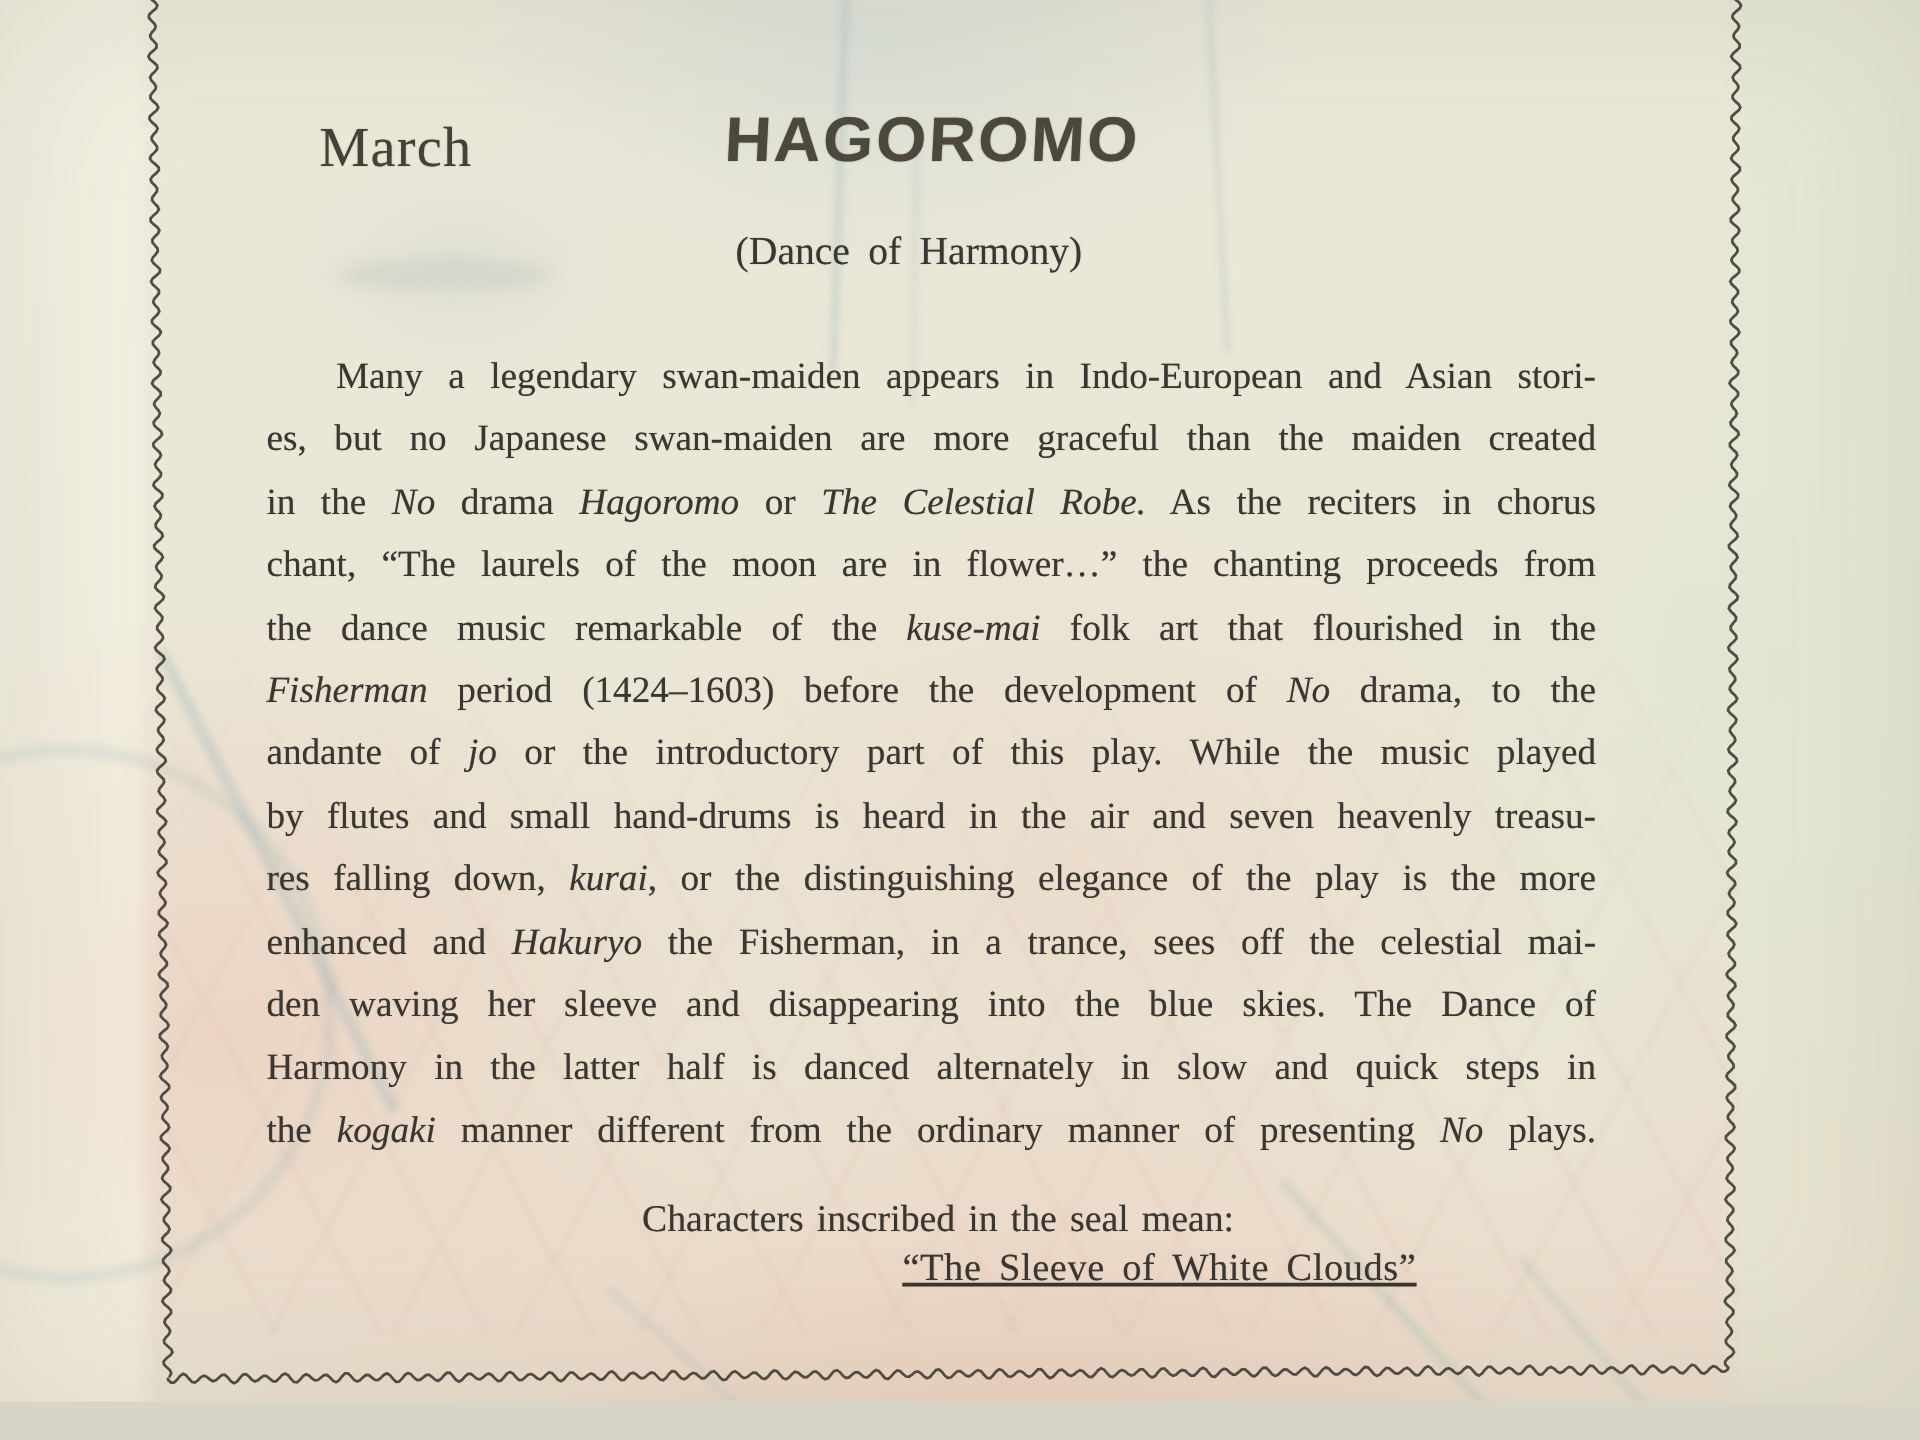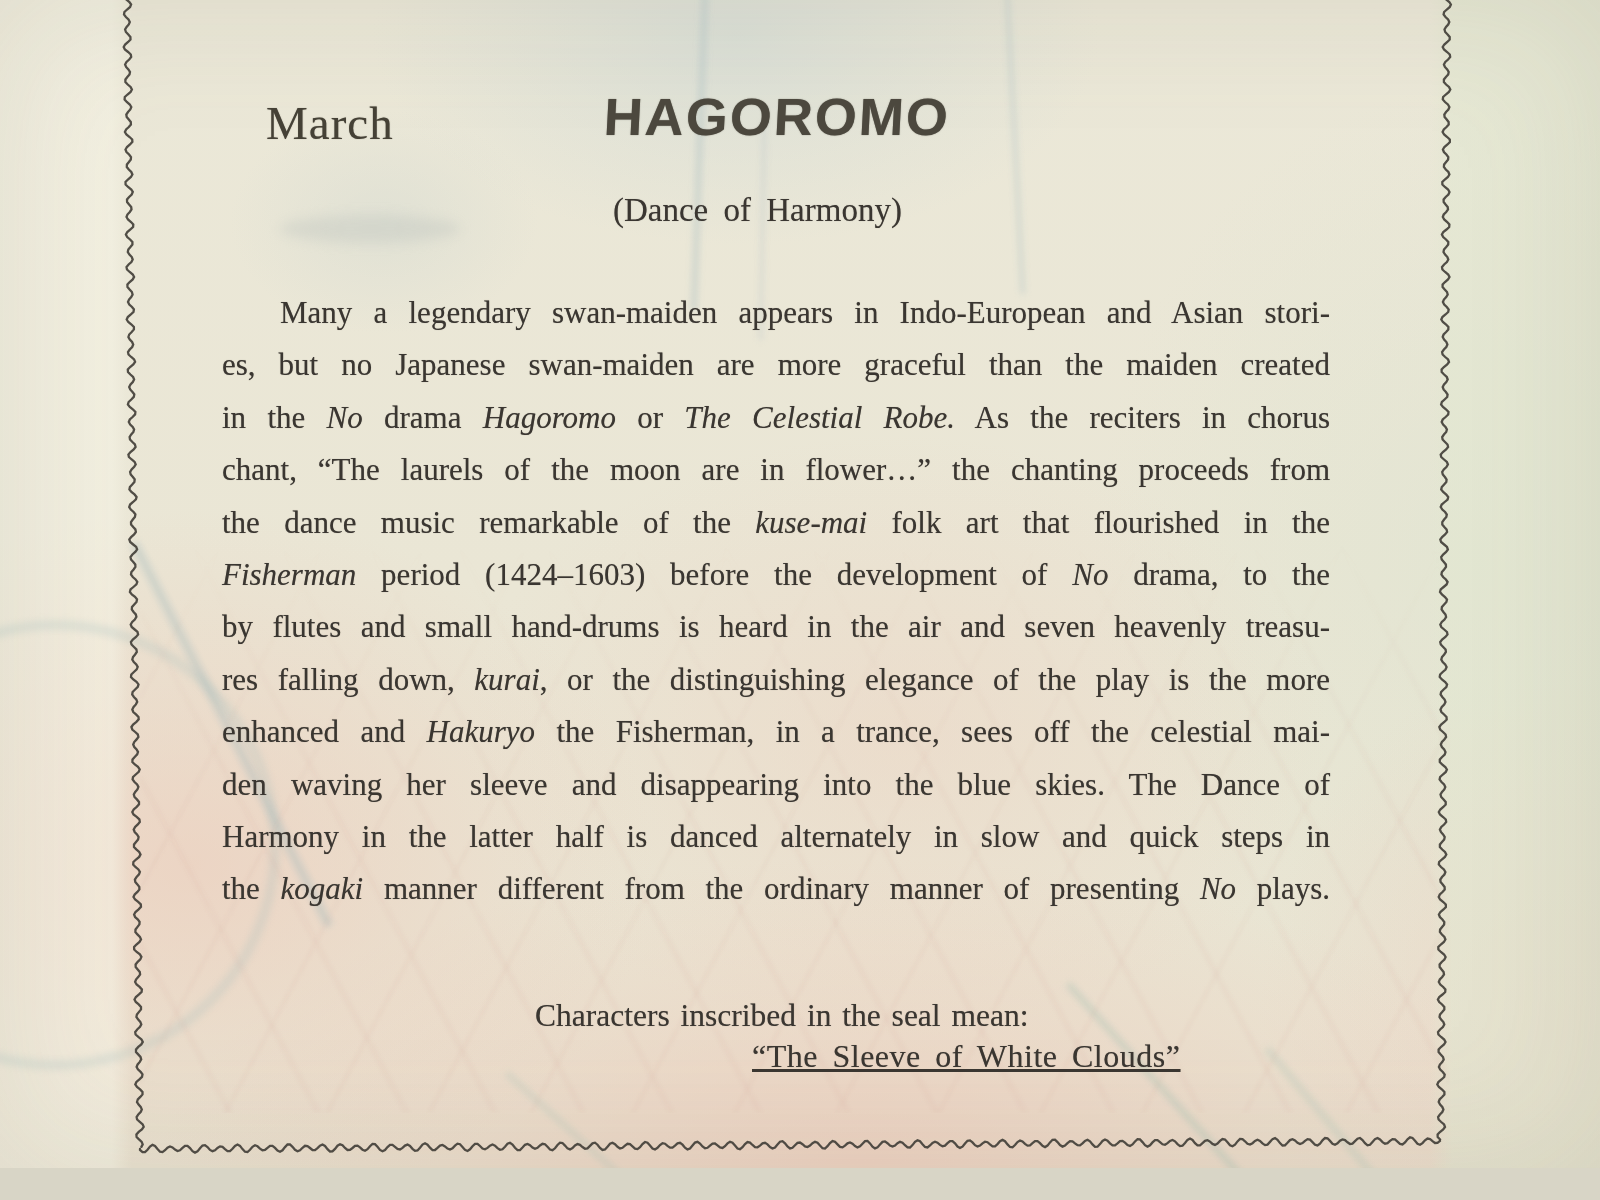--- a/index.html
+++ b/index.html
@@ -116,20 +116,21 @@
   <div class="title">HAGOROMO</div>
   <div class="subtitle">(Dance of Harmony)</div>
 
   <div class="body-text">
       <div class="line"><span>Many a legendary swan-maiden appears in Indo-European and Asian stori-</span></div>
       <div class="line"><span>es,  but no Japanese swan-maiden are more graceful than the maiden created</span></div>
       <div class="line"><span>in the </span><span class="it">No</span><span> drama </span><span class="it">Hagoromo</span><span> or </span><span class="it">The Celestial Robe.</span><span>  As the reciters in chorus</span></div>
       <div class="line"><span>chant, “The laurels of the moon are in flower…” the chanting proceeds from</span></div>
       <div class="line"><span>the dance music remarkable of the </span><span class="it">kuse-mai</span><span> folk art that flourished in the</span></div>
       <div class="line"><span class="it">Fisherman</span><span> period (1424–1603) before the development of </span><span class="it">No</span><span> drama, to the</span></div>
+      <div class="line"><span>andante of </span><span class="it">jo</span><span> or the introductory part of this play.  While the music played</span></div>
       <div class="line"><span>by flutes and small hand-drums is heard in the air and seven heavenly treasu-</span></div>
       <div class="line"><span>res falling down, </span><span class="it">kurai</span><span>, or the distinguishing elegance of the play is the more</span></div>
       <div class="line"><span>enhanced and </span><span class="it">Hakuryo</span><span> the Fisherman, in a trance, sees off the celestial mai-</span></div>
       <div class="line"><span>den waving her sleeve and disappearing into the blue skies.  The Dance of</span></div>
       <div class="line"><span>Harmony in the latter half is danced alternately in slow and quick steps in</span></div>
       <div class="line"><span>the </span><span class="it">kogaki</span><span> manner different from the ordinary manner of presenting </span><span class="it">No</span><span> plays.</span></div>
     </div>
 
   <div class="seal-caption">Characters inscribed in the seal mean:</div>
   <div class="seal-meaning">“The Sleeve of White Clouds”</div>

